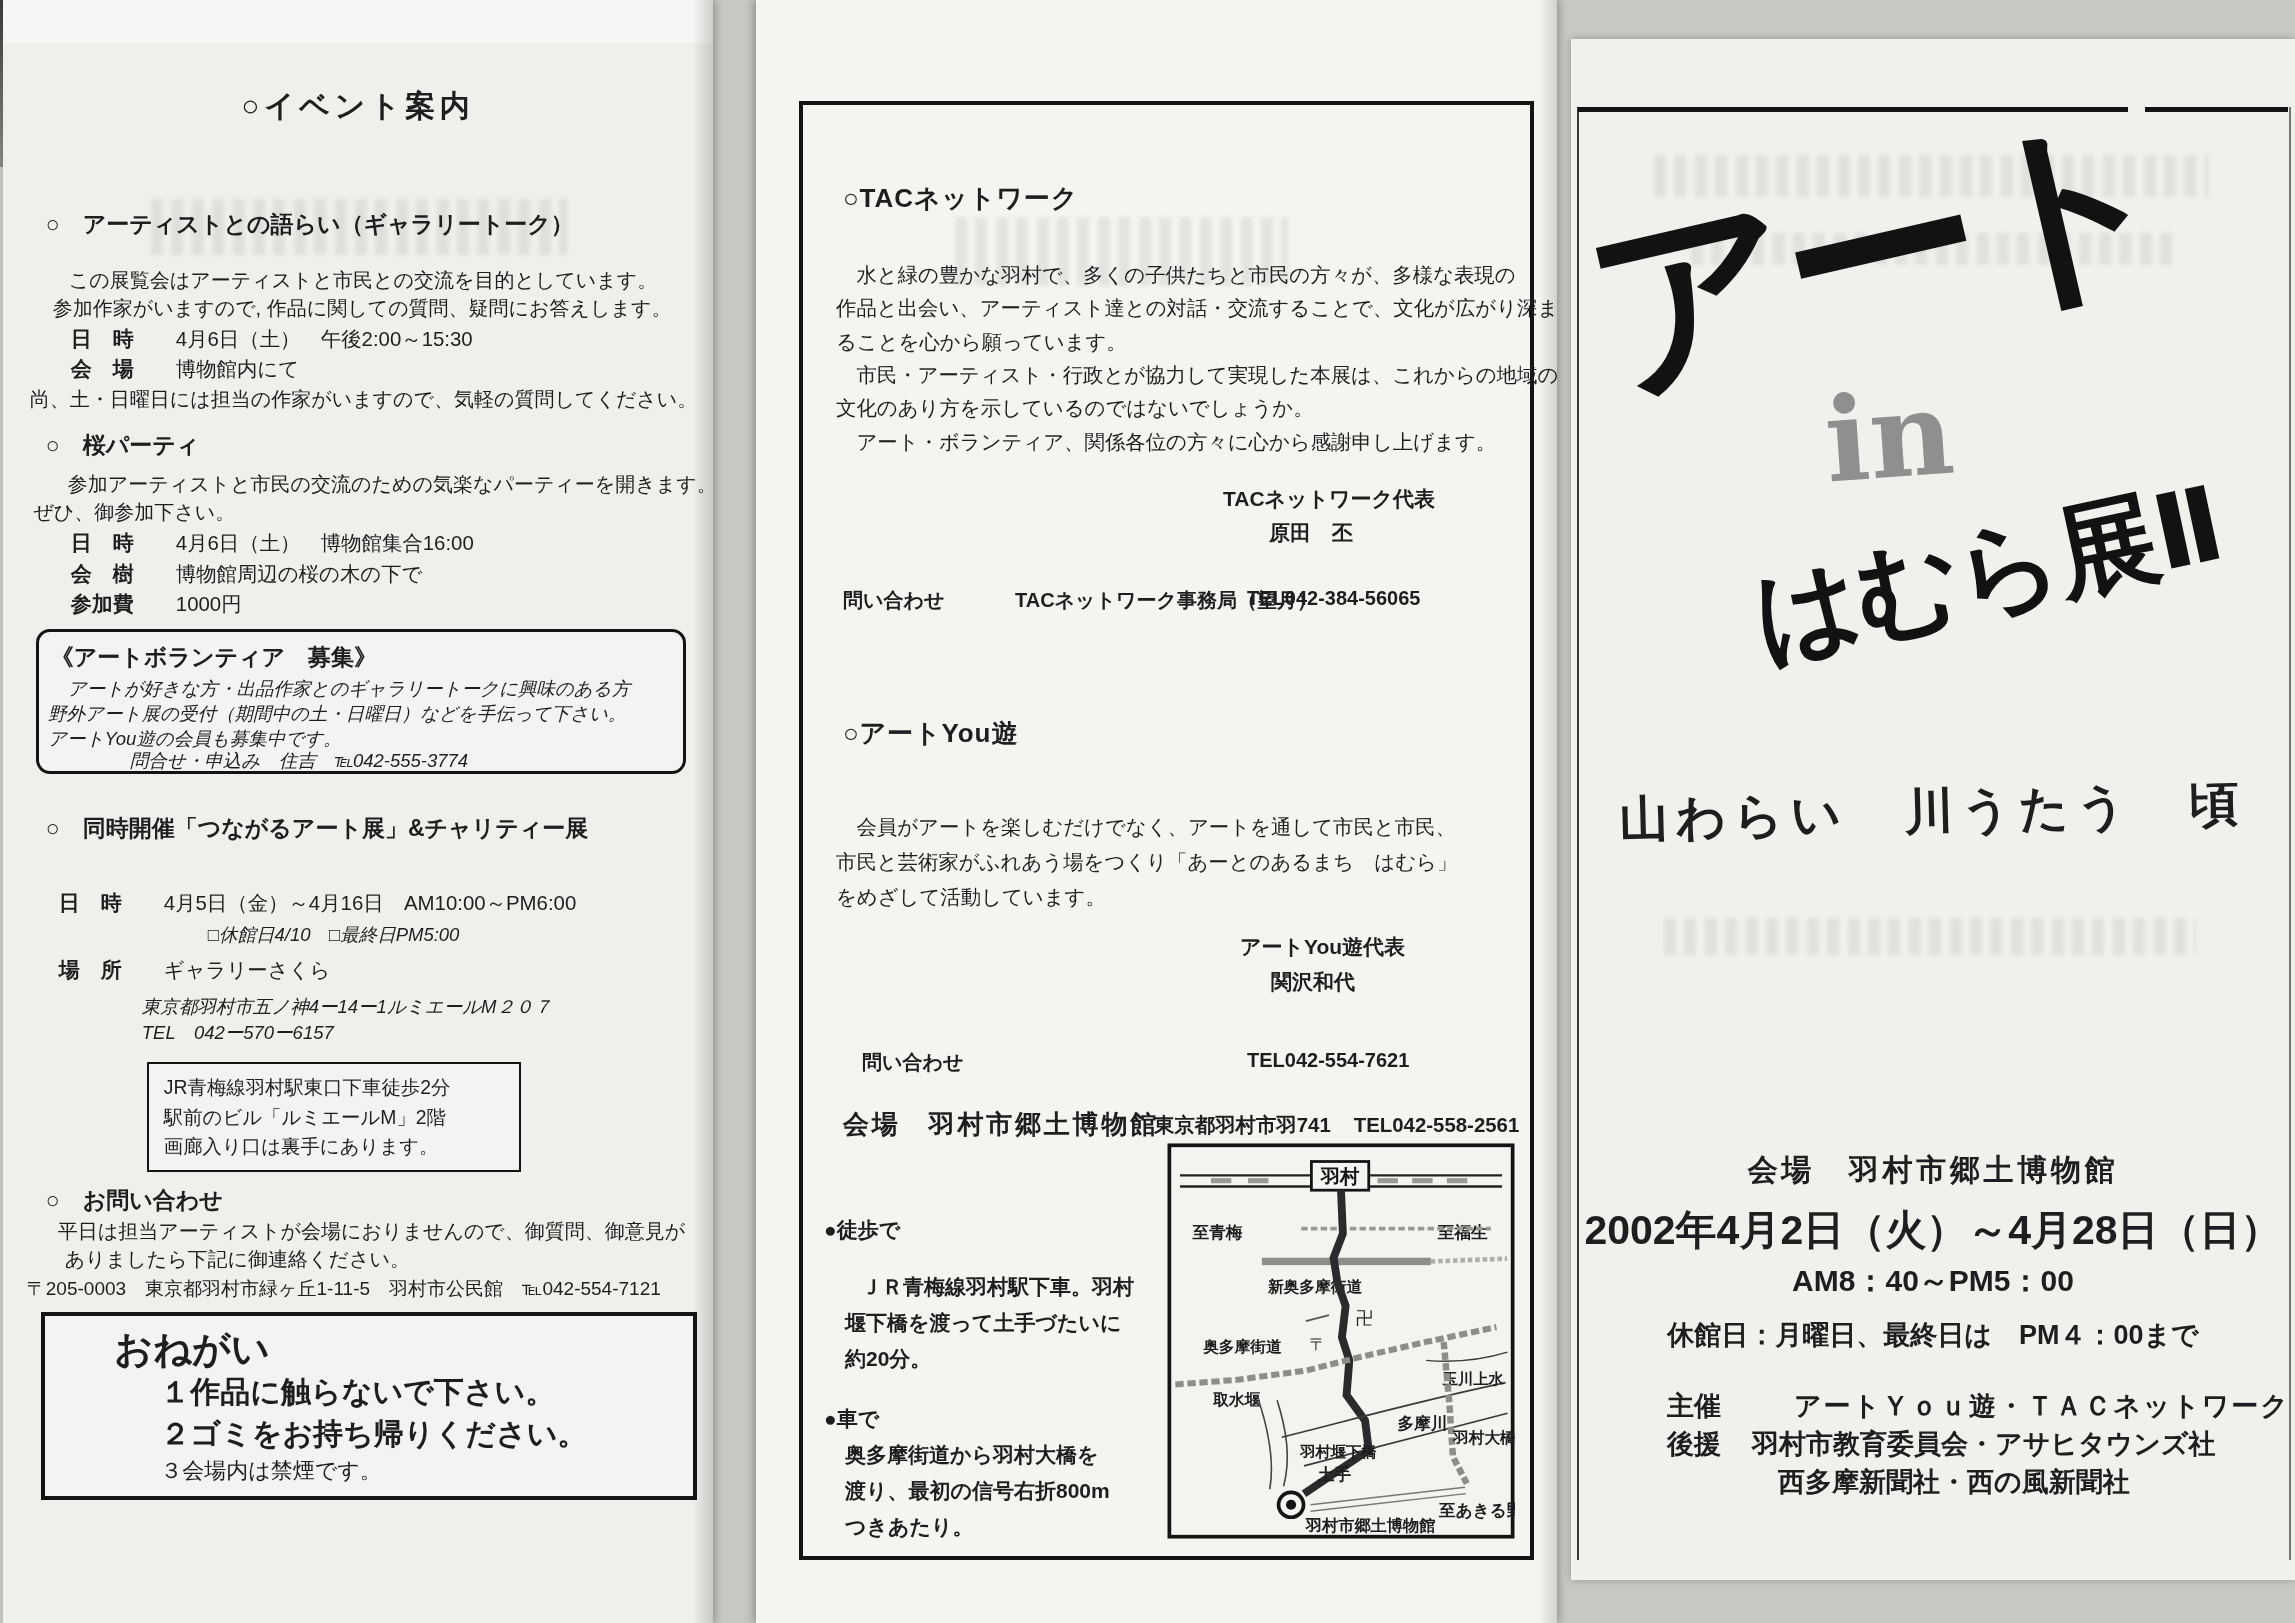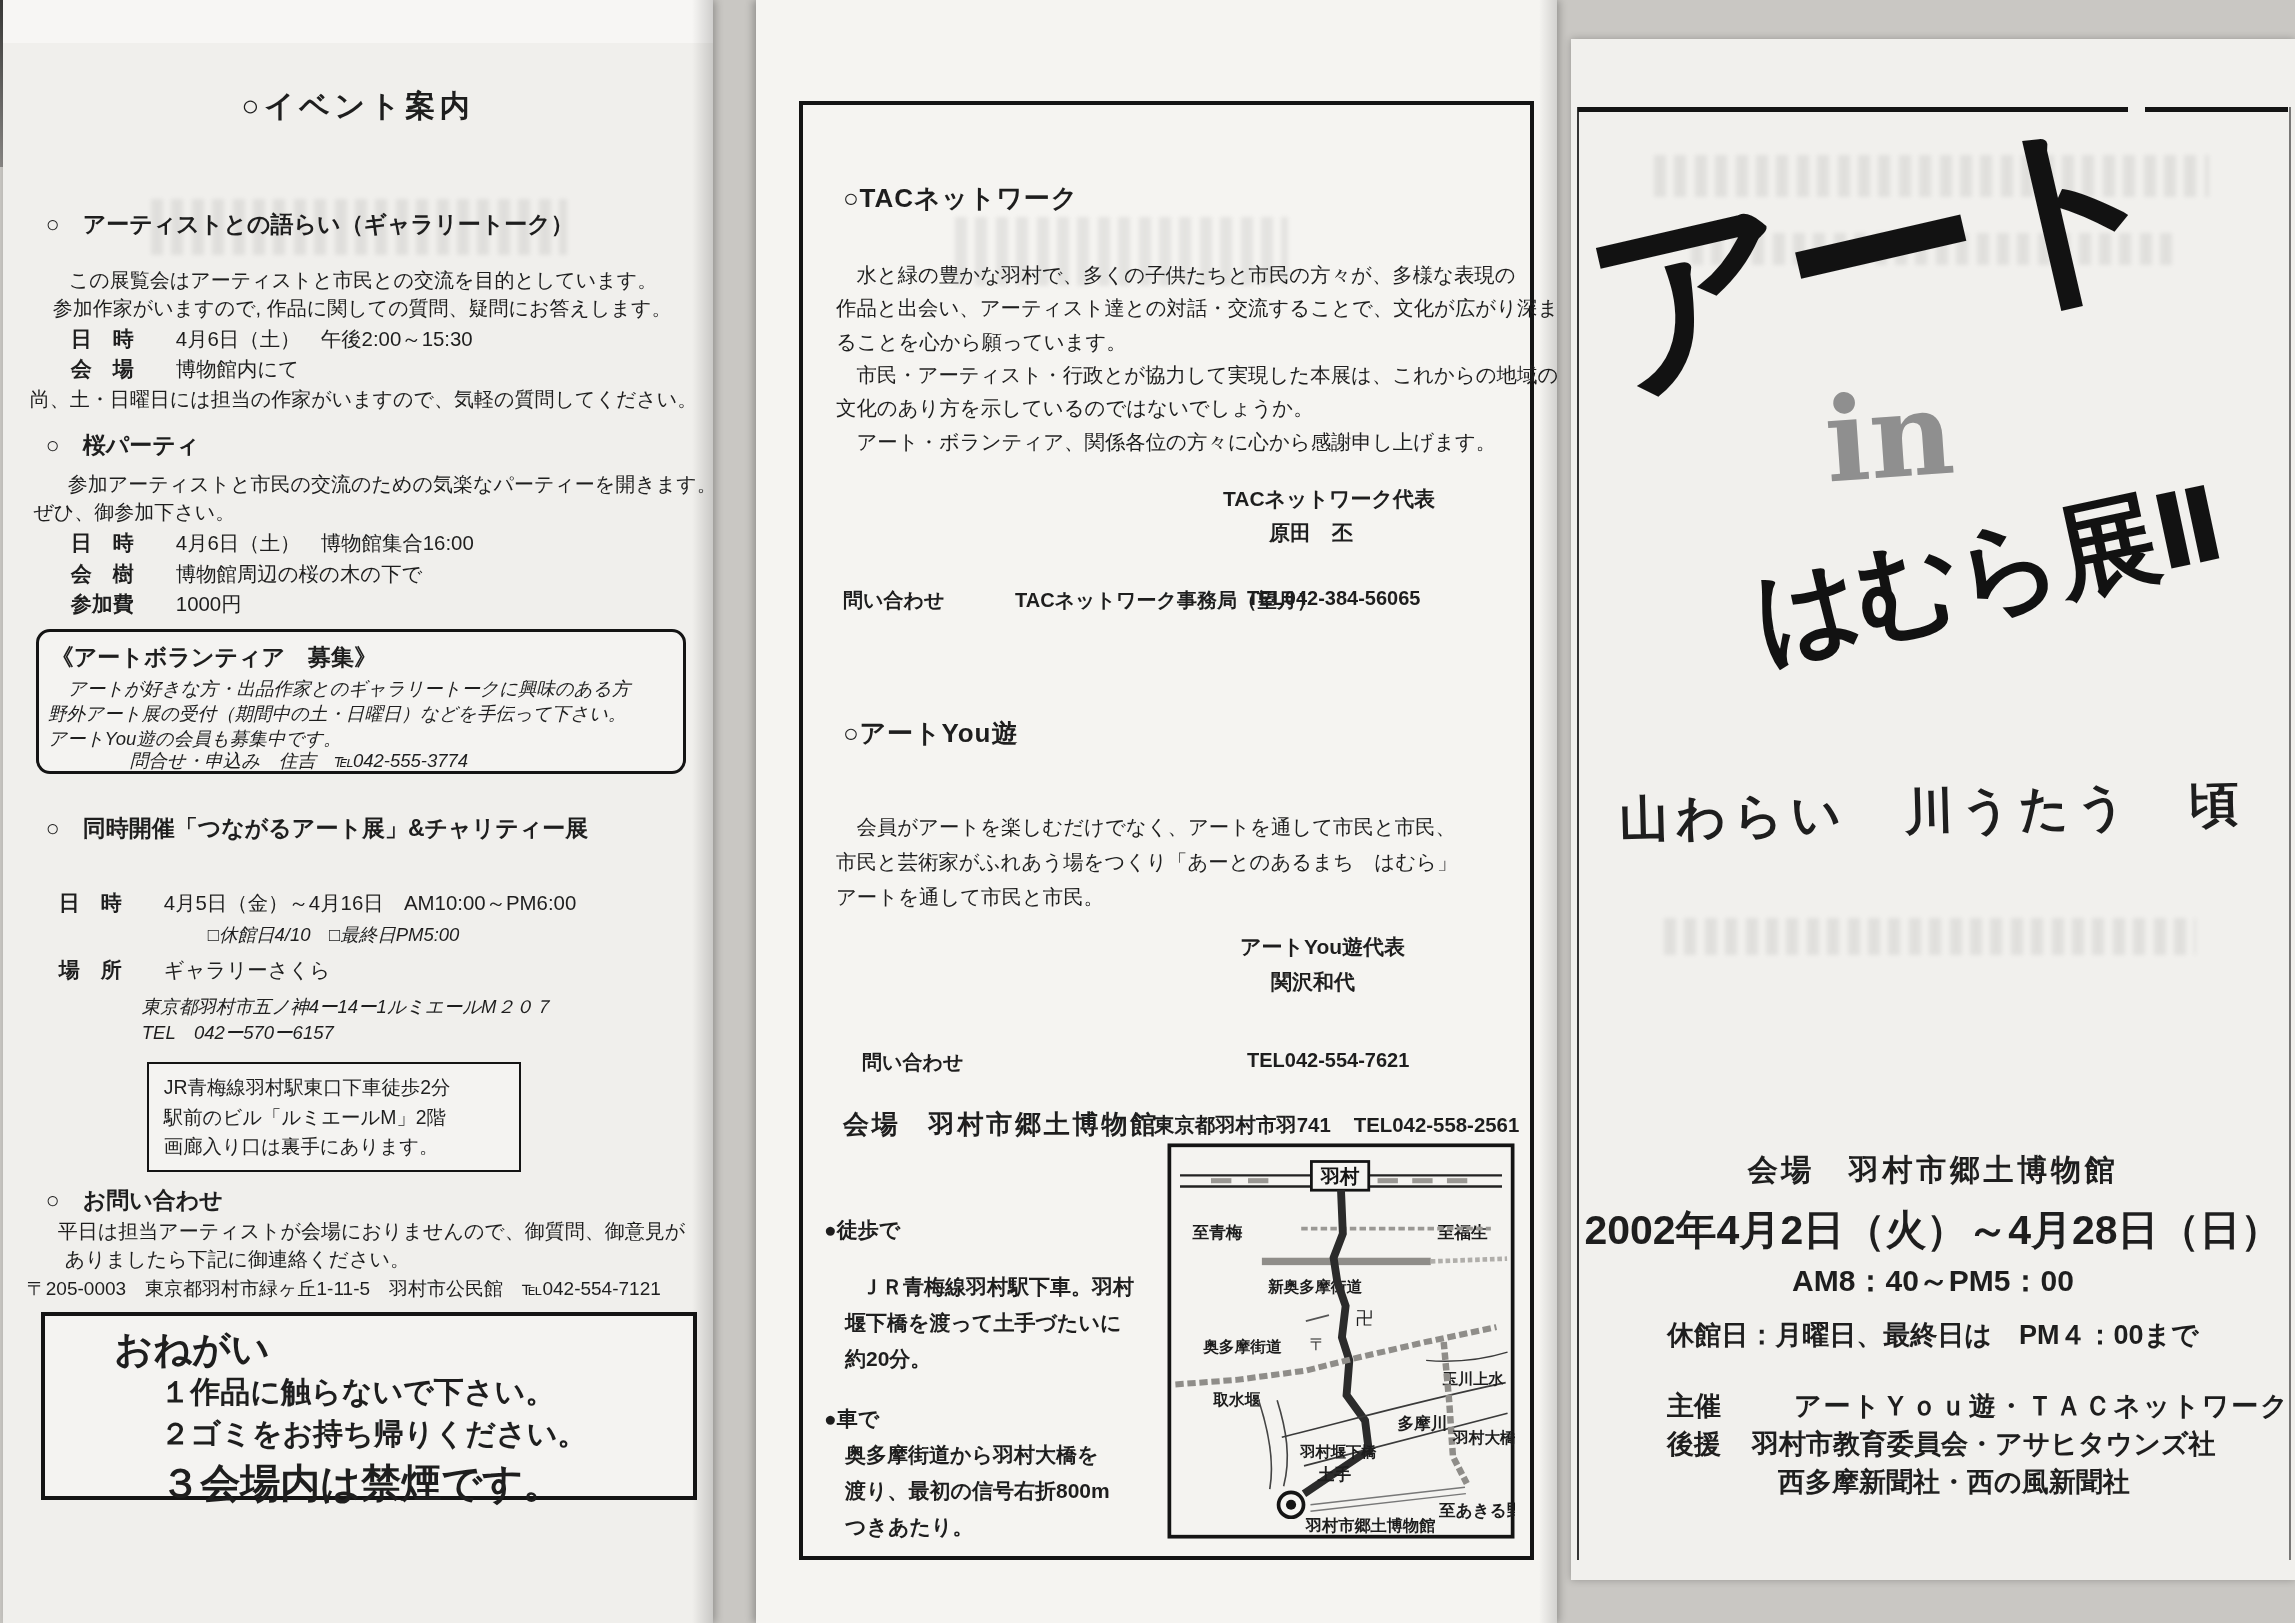--- a/index.html
+++ b/index.html
@@ -118,21 +118,21 @@
 
     <div class="abs h2 nw" style="left:43px;top:1185px;">○　お問い合わせ</div>
     <div class="abs body nw" style="left:55px;top:1218px;">平日は担当アーティストが会場におりませんので、御質問、御意見が</div>
     <div class="abs body nw" style="left:62px;top:1246px;">ありましたら下記に御連絡ください。</div>
     <div class="abs nw" style="left:24px;top:1276px;font-size:19px;">〒205-0003　東京都羽村市緑ヶ丘1-11-5　羽村市公民館　℡042-554-7121</div>
 
     <div class="abs kbox" style="left:30.5px;top:1312px;width:648px;height:180px;border-width:4.2px;margin-left:8px;">
       <div class="abs nw" style="left:69px;top:8.3px;font-size:38px;font-weight:bold;">おねがい</div>
       <div class="abs nw" style="left:115px;top:56px;font-size:30px;font-weight:bold;">１作品に触らないで下さい。</div>
       <div class="abs nw" style="left:115px;top:98px;font-size:30px;font-weight:bold;">２ゴミをお持ち帰りください。</div>
-      <div class="abs nw" style="left:115px;top:140px;font-size:40px;font-weight:bold;">３会場内は禁煙です。</div>
+      <div class="abs nw" style="left:115px;top:140px;font-size:22px;font-weight:normal;">３会場内は禁煙です。</div>
     </div>
   </div>
 
   <div class="sheet sheet-mid">
     <div class="abs frame" style="left:43px;top:101px;width:727px;height:1451px;"></div>
     <div class="abs bleed" style="left:199px;top:217px;width:333px;height:69px;"></div>
 
     <div class="abs mh nw" style="left:87px;top:181px;">○TACネットワーク</div>
     <div class="abs mbody nw" style="left:80px;top:259px;">　水と緑の豊かな羽村で、多くの子供たちと市民の方々が、多様な表現の</div>
     <div class="abs mbody nw" style="left:80px;top:292px;">作品と出会い、アーティスト達との対話・交流することで、文化が広がり深ま</div>
@@ -142,21 +142,21 @@
     <div class="abs mbody nw" style="left:80px;top:426px;">　アート・ボランティア、関係各位の方々に心から感謝申し上げます。</div>
     <div class="abs msign nw" style="left:467px;top:485px;">TACネットワーク代表</div>
     <div class="abs msign nw" style="left:513px;top:519px;">原田　丕</div>
     <div class="abs mcontact nw" style="left:87px;top:587px;">問い合わせ</div>
     <div class="abs mcontact nw" style="left:259px;top:587px;">TACネットワーク事務局（望月）</div>
     <div class="abs mcontact nw" style="left:491px;top:587px;">TEL042-384-56065</div>
 
     <div class="abs mh nw" style="left:87px;top:716px;">○アートYou遊</div>
     <div class="abs mbody nw" style="left:80px;top:811px;">　会員がアートを楽しむだけでなく、アートを通して市民と市民、</div>
     <div class="abs mbody nw" style="left:80px;top:846px;">市民と芸術家がふれあう場をつくり「あーとのあるまち　はむら」</div>
-    <div class="abs mbody nw" style="left:80px;top:881px;">アートを通して市民と市民。</div>
+    <div class="abs mbody nw" style="left:80px;top:881px;">をめざして活動しています。</div>
     <div class="abs msign nw" style="left:484px;top:933px;">アートYou遊代表</div>
     <div class="abs msign nw" style="left:515px;top:968px;">関沢和代</div>
     <div class="abs mcontact nw" style="left:106px;top:1049px;">問い合わせ</div>
     <div class="abs mcontact nw" style="left:491px;top:1049px;">TEL042-554-7621</div>
 
     <div class="abs nw" style="left:87px;top:1107px;font-size:26px;font-weight:bold;letter-spacing:2.8px;">
       <span>会場</span><span style="display:inline-block;width:28px;"></span><span>羽村市郷土博物館</span>
     </div>
     <div class="abs nw" style="left:398px;top:1111px;font-size:20.4px;font-weight:bold;">
       <span>東京都羽村市羽741</span><span style="display:inline-block;width:23px;"></span><span>TEL042-558-2561</span>

